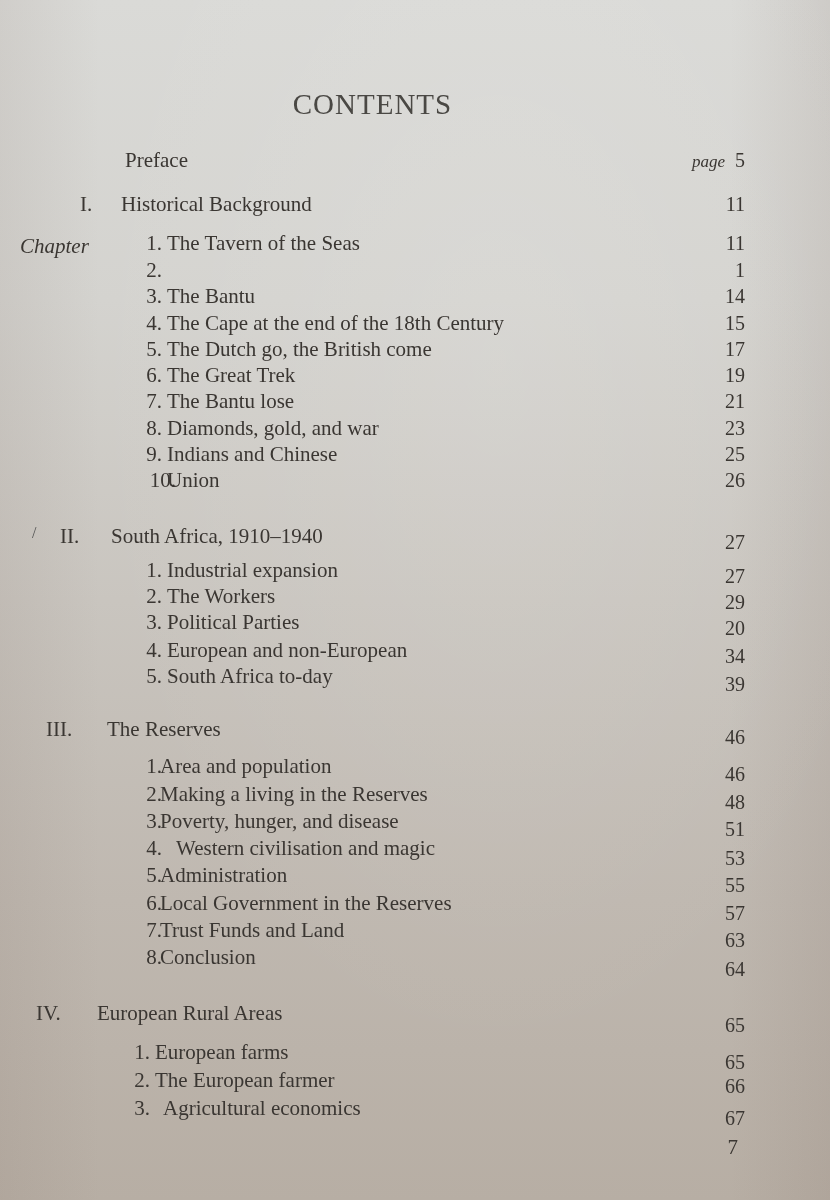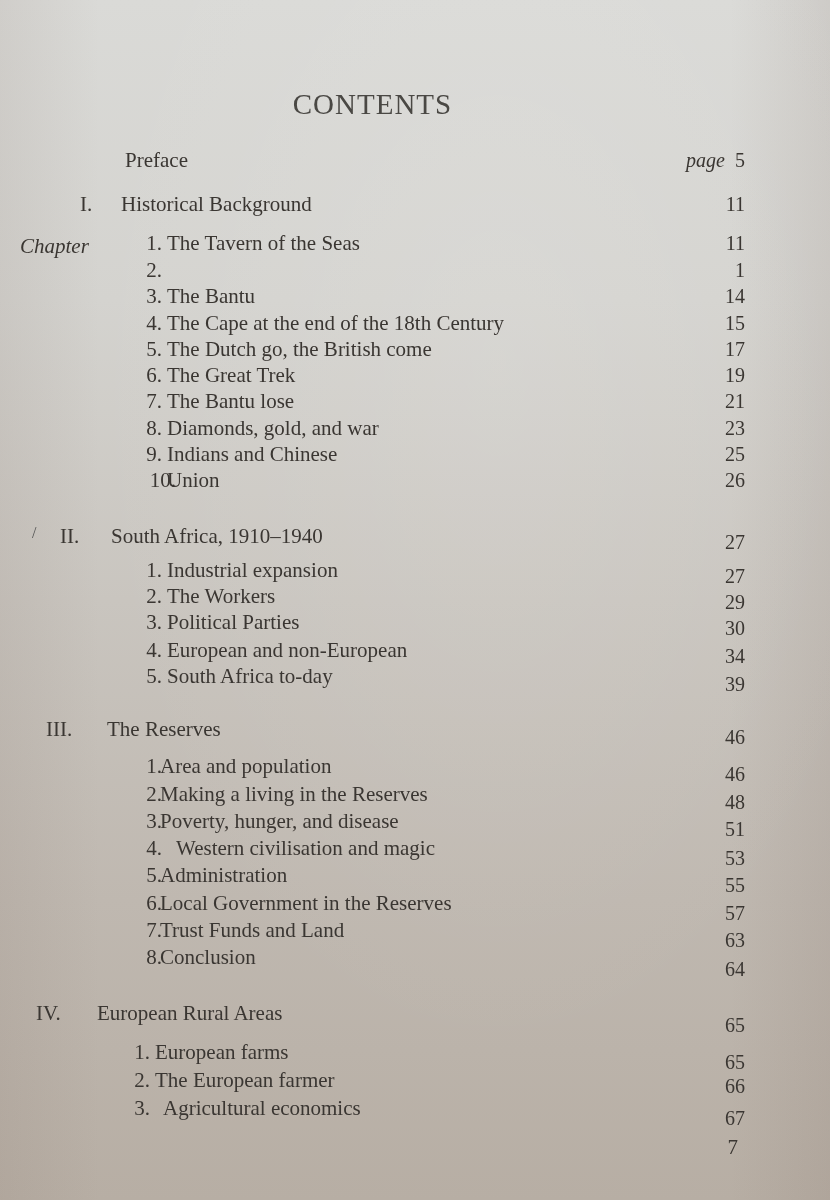--- a/index.html
+++ b/index.html
@@ -57,21 +57,21 @@
     }
     .row .page {
       position: absolute;
       right: 0;
       text-align: right;
       font-size: 20px;
     }
     .row .page-word {
       font-style: italic;
       margin-right: 10px;
-      font-size: 20px;
+      font-size: 17px;
     }
     .section .num { width: 30px; left: 132px; text-align: right; }
     .section .title { left: 167px; }
     .section-wide .num { left: 132px; width: 44px; }
     .chapter .title { font-size: 21px; }
     .folio {
       position: absolute;
       right: 92px;
       top: 1135px;
       font-size: 21px;
@@ -165,21 +165,21 @@
     <span class="page" style="top:6px;">27</span>
   </div>
 <div class="row section" style="top:582px;">
     <span class="num">2.</span>
     <span class="title">The Workers</span>
     <span class="page" style="top:6px;">29</span>
   </div>
 <div class="row section" style="top:608px;">
     <span class="num">3.</span>
     <span class="title">Political Parties</span>
-    <span class="page" style="top:6px;">30</span>
+    <span class="page" style="top:6px;">20</span>
   </div>
 <div class="row section" style="top:636px;">
     <span class="num">4.</span>
     <span class="title">European and non-European</span>
     <span class="page" style="top:6px;">34</span>
   </div>
 <div class="row section" style="top:662px;">
     <span class="num">5.</span>
     <span class="title">South Africa to-day</span>
     <span class="page" style="top:8px;">39</span>

